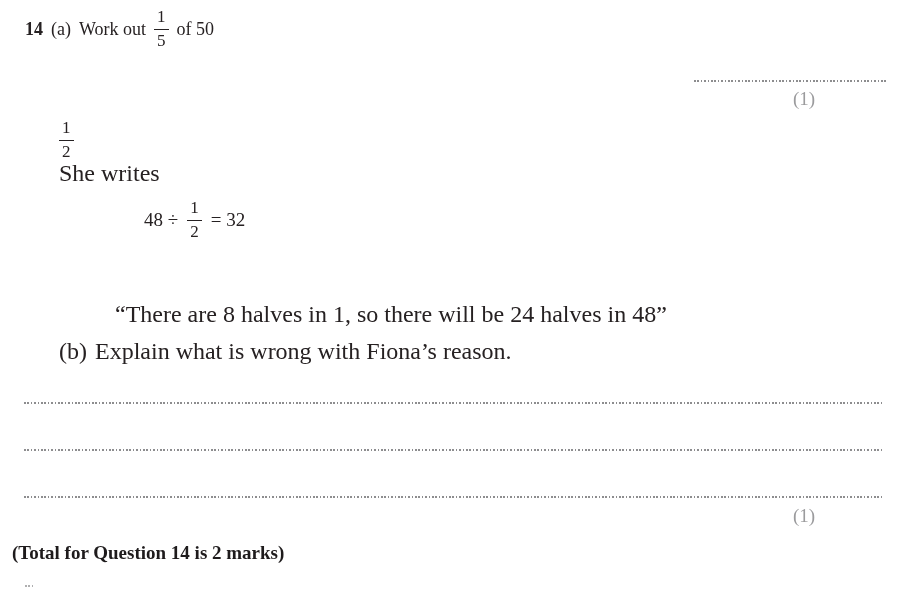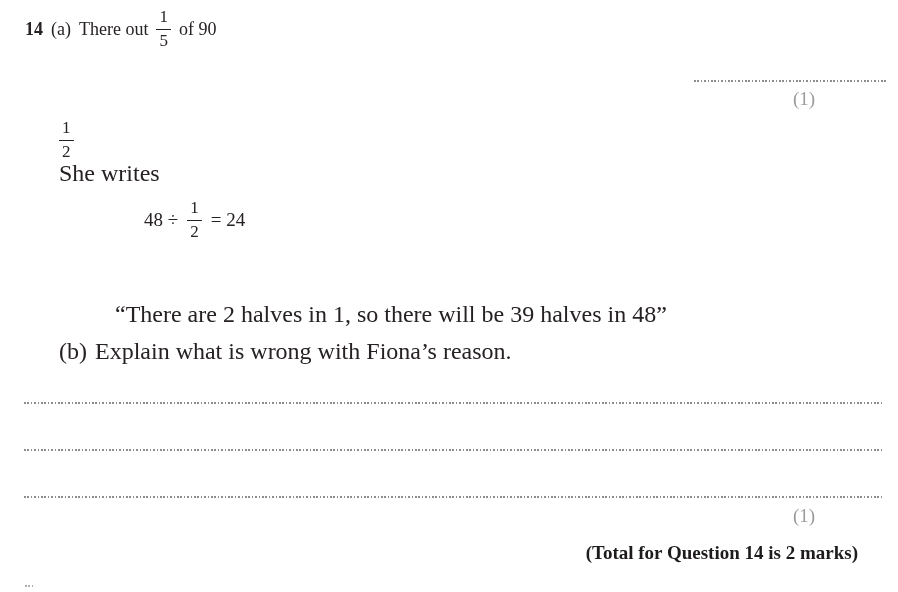--- a/index.html
+++ b/index.html
@@ -14,61 +14,61 @@
   .bold { font-weight:bold; }
   .frac { display:inline-flex; flex-direction:column; align-items:center; line-height:1.05; font-size:17px; }
   .frac .num { padding:0 3px 2.5px; border-bottom:1.4px solid currentColor; }
   .frac .den { padding-top:2.5px; }
   .dotted {
     position:absolute; height:2px;
     background-image:repeating-linear-gradient(to right, #8d8d8f 0, #8d8d8f 1.5px, transparent 1.5px, transparent 3.4px);
   }
   .marks { position:absolute; width:56px; text-align:center; color:#9b9b9d; font-size:19px; line-height:22px; }
   .equation { font-size:19px;gap:27px; }
-  .total { position:absolute; left:0; right:52px; text-align:right; font-weight:bold; font-size:19px; color:#1e1b1c; line-height:22px; }
+  .total { position:absolute; left:0; right:52px; font-weight:bold; font-size:19px; color:#1e1b1c; line-height:22px; }
 </style>
 </head>
 <body>
 
 <div class="page">
 
   <div class="row" style="left:13px; top:7px; height:44px;">
     <span class="bold">14</span>
     <span>(a)</span>
-    <span>There out</span>
+    <span>Work out</span>
     <span class="frac">
       <span class="num">1</span>
       <span class="den">5</span>
     </span>
-    <span>of 90</span>
+    <span>of 50</span>
   </div>
 
   <div class="dotted" style="left:682px; top:80px; width:193px;"></div>
   <div class="marks" style="left:764px; top:88px;">(1)</div>
 
   <div class="row" style="left:47px; top:117px; height:46px;">
     <span class="frac">
       <span class="num">1</span>
       <span class="den">2</span>
     </span>
   </div>
 
   <div class="txt" style="left:47px; top:162px;">She writes</div>
 
   <div class="row equation" style="left:132px; top:197px; height:46px; column-gap:9px;">
     <span>48 ÷</span>
     <span class="frac">
       <span class="num">1</span>
       <span class="den">2</span>
     </span>
-    <span>= 24</span>
+    <span>= 32</span>
   </div>
 
 
-  <div class="txt" style="left:103px; top:303px;">“There are 2 halves in 1, so there will be 39 halves in 48”</div>
+  <div class="txt" style="left:103px; top:303px;">“There are 8 halves in 1, so there will be 24 halves in 48”</div>
 
   <div class="txt flexline" style="left:47px; top:340px;">
     <span>(b)</span>
     <span>Explain what is wrong with Fiona’s reason.</span>
   </div>
 
   <div class="dotted" style="left:12px; top:402px; width:860px;"></div>
   <div class="dotted" style="left:12px; top:449px; width:860px;"></div>
   <div class="dotted" style="left:12px; top:496px; width:860px;"></div>
 

